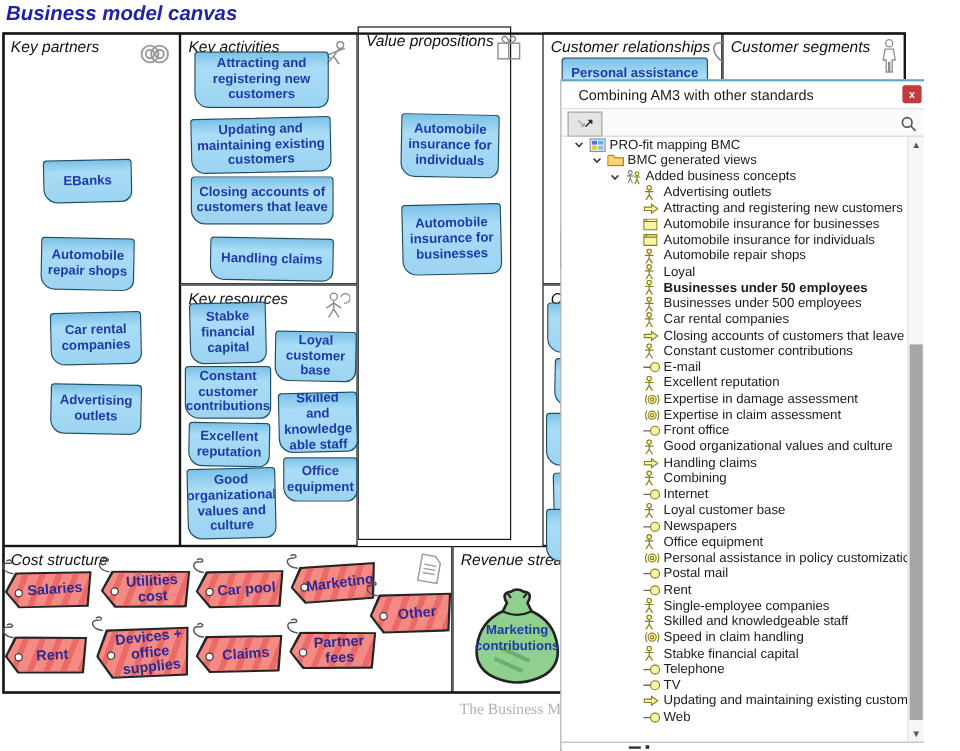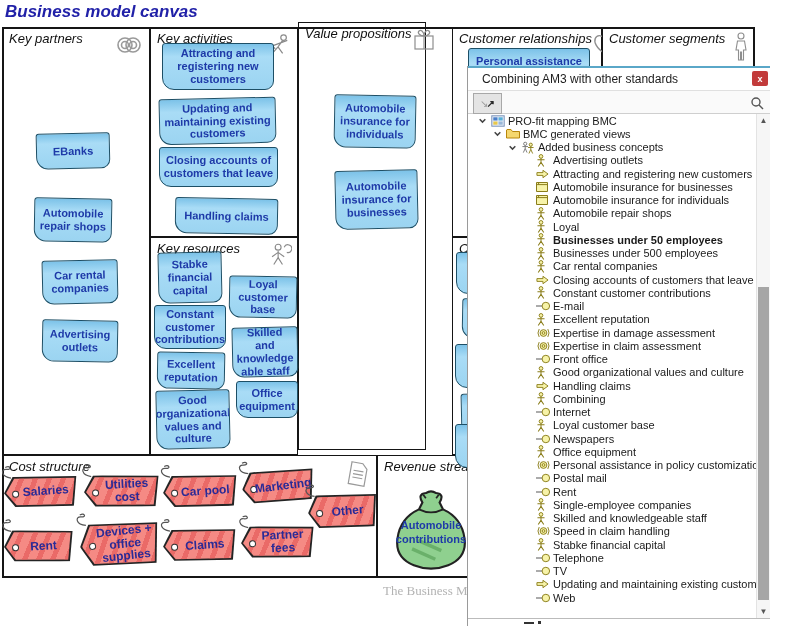--- a/index.html
+++ b/index.html
@@ -279,21 +279,21 @@
     <span class="tag-label">Partner fees</span>
     </div>
 
   <div class="bag" style="left:388px;top:486px;width:86px;height:88px">
     <svg viewBox="0 0 100 100">
         <path d="M40 18 Q34 8 44 7 Q50 3 56 7 Q66 8 60 18 L64 26 Q86 36 89 60 Q92 82 70 91 Q50 99 30 91 Q8 82 11 60 Q14 36 36 26 Z" fill="#8fd08f" stroke="#222" stroke-width="2.5"></path>
         <path d="M36 26 Q50 33 64 26" fill="none" stroke="#222" stroke-width="2"></path>
         <path d="M44 13 L41 9 M56 13 L59 9" stroke="#222" stroke-width="2"></path>
         <path d="M28 72 L55 84 M35 62 L62 74" stroke="#6ab06a" stroke-width="4"></path>
       </svg>
-    <span class="bag-label">Automobile contributions</span>
+    <span class="bag-label">Marketing contributions</span>
     </div>
   <div class="bag" style="left:477px;top:504px;width:74px;height:74px">
     <svg viewBox="0 0 100 100">
         <path d="M40 18 Q34 8 44 7 Q50 3 56 7 Q66 8 60 18 L64 26 Q86 36 89 60 Q92 82 70 91 Q50 99 30 91 Q8 82 11 60 Q14 36 36 26 Z" fill="#8fd08f" stroke="#222" stroke-width="2.5"></path>
       </svg>
     </div>
 
   <div class="abs" id="watermark">The Business Model C</div>
 
   <div class="abs" id="dialog">

